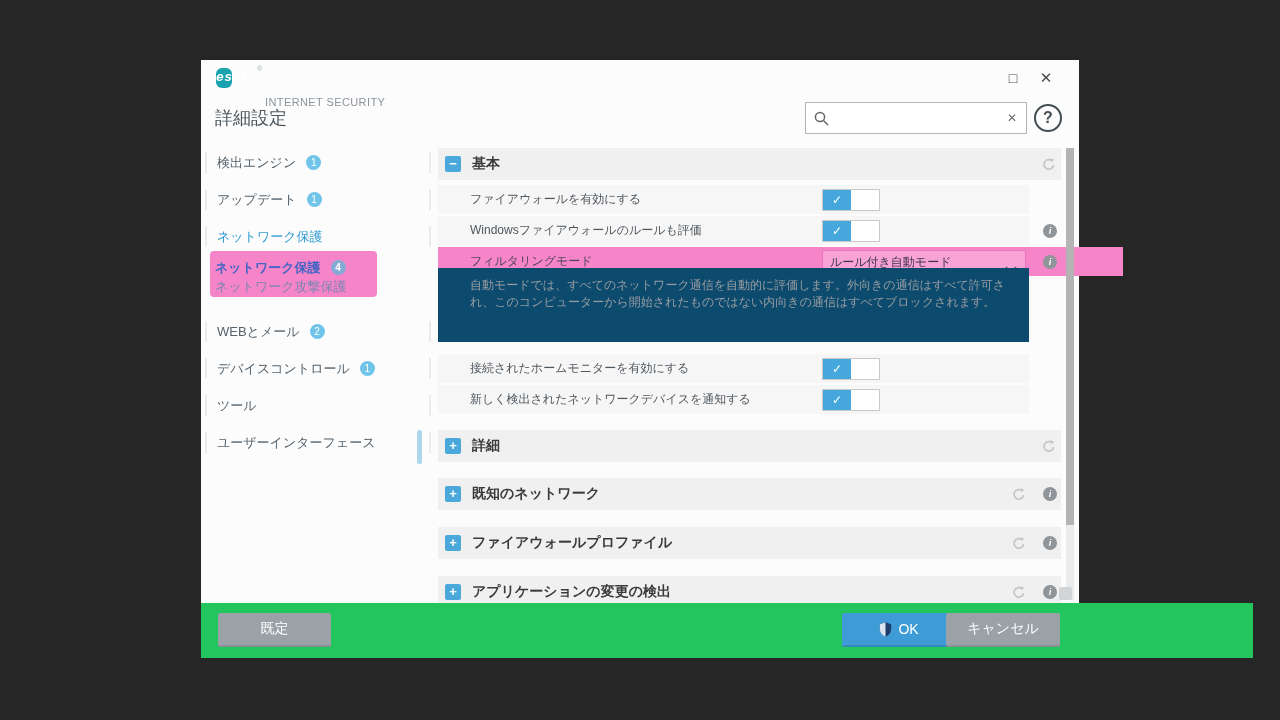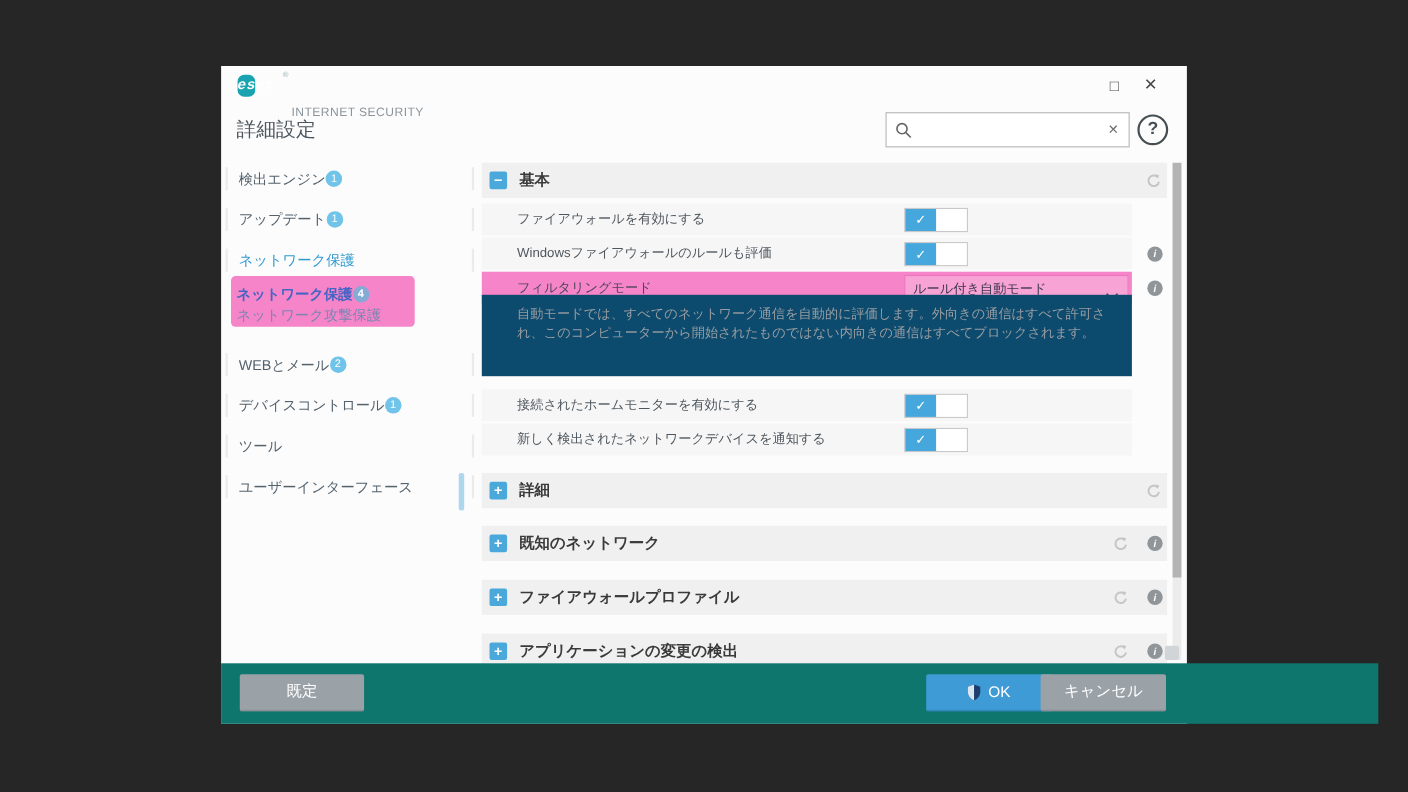--- a/index.html
+++ b/index.html
@@ -28,21 +28,21 @@
                border:none; outline:none; font-size:13px; background:transparent; }
   .search-icon { position:absolute; left:7px; top:7px; }
   .search-clear { position:absolute; right:9px; top:8px; font-size:12px; color:#6f6f6f; }
   .help { position:absolute; left:833px; top:44px; width:28px; height:28px;
           border:2px solid #444d52; border-radius:50%; color:#444d52; font-size:16px;
           font-weight:bold; text-align:center; line-height:24px; }
 
   
   .sbi { position:absolute; left:4px; width:226px; height:21px; padding-left:10px;
          border-left:2px solid #ebebeb; border-right:2px solid #ebebeb;
-         font-size:13px; color:#54626d; display:flex; align-items:center; }
+         font-size:13px; color:#54626d; display:flex; align-items:center; gap:10px; }
   .sbi .badge { width:15px; height:15px; border-radius:50%; background:#70c4ea;
          color:#fff; font-size:10px; display:flex; align-items:center;
          justify-content:center; flex:0 0 15px; }
   .sbi-link { color:#2f9ad2; }
   .sb-hl-block { position:absolute; left:9px; top:191px; width:167px; height:46px;
          background:#f584c9; border-radius:4px; }
   .sbi-hl { border:none; background:transparent; }
   .sbi-hl.l1 { color:#4565c4; font-weight:bold; }
   .sbi-hl.l1 .badge { background:#84abd6; }
   .sbi-hl.l2 { color:#7b86b2; }
@@ -59,21 +59,21 @@
 
   .trow { position:absolute; left:237px; width:591px; height:29px; background:#f6f6f6;
           display:flex; align-items:center; }
   .trow .lbl { margin-left:32px; font-size:12px; color:#4f575e; }
   .toggle { position:absolute; left:384px; top:4px; width:58px; height:22px;
           background:#fff; border:1px solid #c9c9c9; }
   .toggle .on-half { position:absolute; left:0; top:0; width:28px; height:20px;
           background:#45a7dc; color:#fff; font-size:12px; text-align:center;
           line-height:20px; }
 
-  .prow { position:absolute; left:237px; top:187px; width:591px; height:29px;
+  .prow { position:absolute; left:237px; top:187px; width:685px; height:29px;
           background:#f584c9; display:flex; align-items:center; }
   .prow .lbl { margin-left:32px; font-size:12px; color:#4e4558; }
   .dropdown { position:absolute; left:384px; top:3px; width:204px; height:24px;
           background:#f7a3d5; border:1px solid #ee74bc; font-size:12px; color:#3f3650;
           line-height:22px; padding-left:7px; }
   .chev { position:absolute; right:8px; top:8px; }
 
   .desc { position:absolute; left:237px; top:208px; width:591px; height:74px;
           background:#0c4a6e; }
   .desc span { display:block; margin:9px 8px 0 32px; font-size:12px; color:#999da1;
@@ -86,21 +86,21 @@
 
   
   .vtrack { position:absolute; left:865px; top:88px; width:8px; height:452px;
           background:#ececec; }
   .vthumb { position:absolute; left:0; top:0; width:8px; height:377px; background:#b4b4b4; }
   .grip { position:absolute; left:858px; top:527px; width:13px; height:13px;
           background:#d2d5d7; border-radius:2px; }
 
   
   .footer { position:absolute; left:0; top:543px; width:1052px; height:55px;
-          background:#0f766e; }
+          background:#22c55e; }
   .fbtn { position:absolute; top:10px; height:34px; border:none; color:#fff;
           font-size:14px; font-family:"Liberation Sans",sans-serif; border-radius:2px;
           display:flex; align-items:center; justify-content:center; gap:6px; }
   .fbtn.gray { background:#9aa1a7; border-bottom:2px solid #8a9096; }
   .fbtn.blue { background:#3e9bd5; border-bottom:2px solid #3389bd; }
   .b-default { left:17px; width:113px; }
   .b-ok { left:641px; width:114px; }
   .b-cancel { left:745px; width:114px; }
 </style>
 </head>

